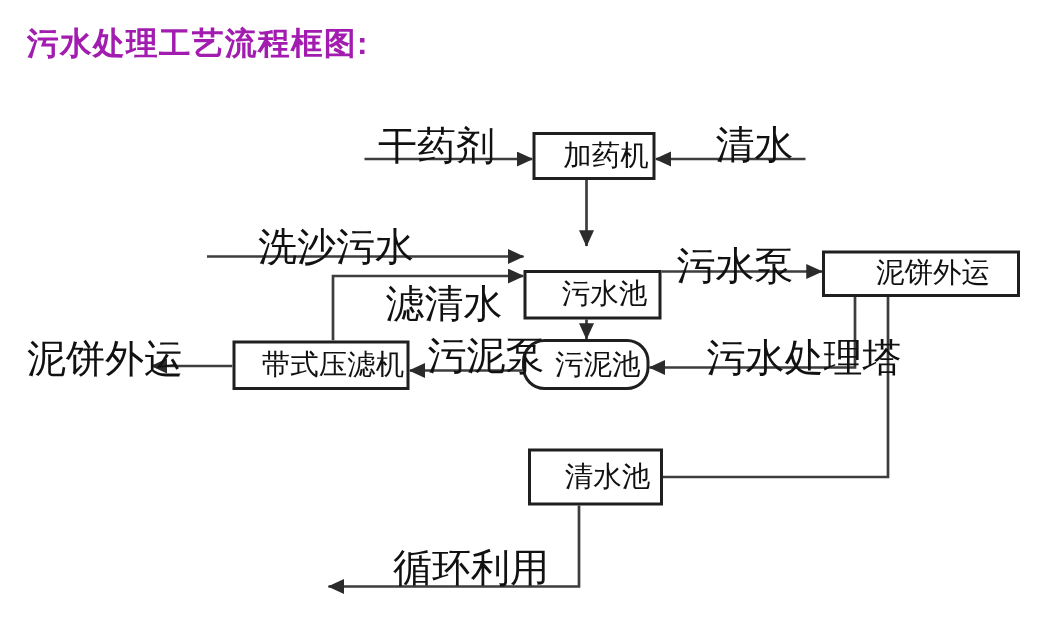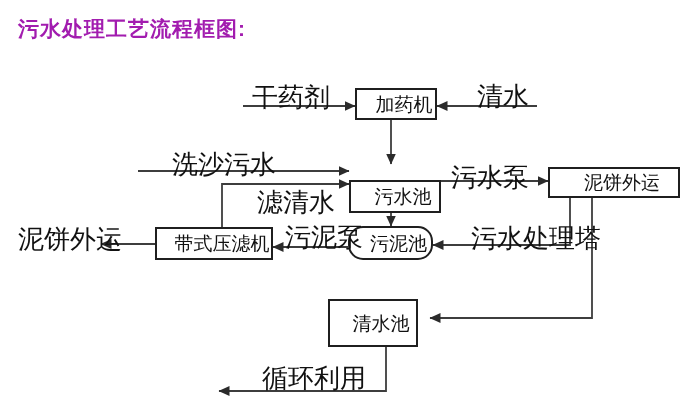--- a/index.html
+++ b/index.html
@@ -30,21 +30,21 @@
   .edge-label{
     position:absolute;z-index:3;
     font-size:26px;line-height:1;color:#111111;
     white-space:nowrap;
   }
   #n-dosing {left:355px;top:88px;width:82px;height:32px;}
   #n-sewage {left:349px;top:180px;width:92px;height:33px;}
   #n-tower  {left:548px;top:167px;width:132px;height:31px;}
   #n-sludge {left:348px;top:226px;width:85px;height:34px;border-radius:15px;}
   #n-belt   {left:155px;top:227px;width:118px;height:33px;}
-  #n-clean  {left:328px;top:299px;width:90px;height:48px;}
+  #n-clean  {left:352px;top:299px;width:90px;height:38px;}
   #l-dry-agent   {left:252px;top:84px;}
   #l-clean-water {left:477px;top:83px;}
   #l-sand-sewage {left:172px;top:151px;}
   #l-filtered    {left:257px;top:189px;}
   #l-sewage-pump {left:451px;top:164px;}
   #l-bottom      {left:471px;top:225px;}
   #l-sludge-pump {left:285px;top:224px;}
   #l-mud-cake    {left:18px; top:226px;}
   #l-recycle     {left:262px;top:365px;}
 </style>

